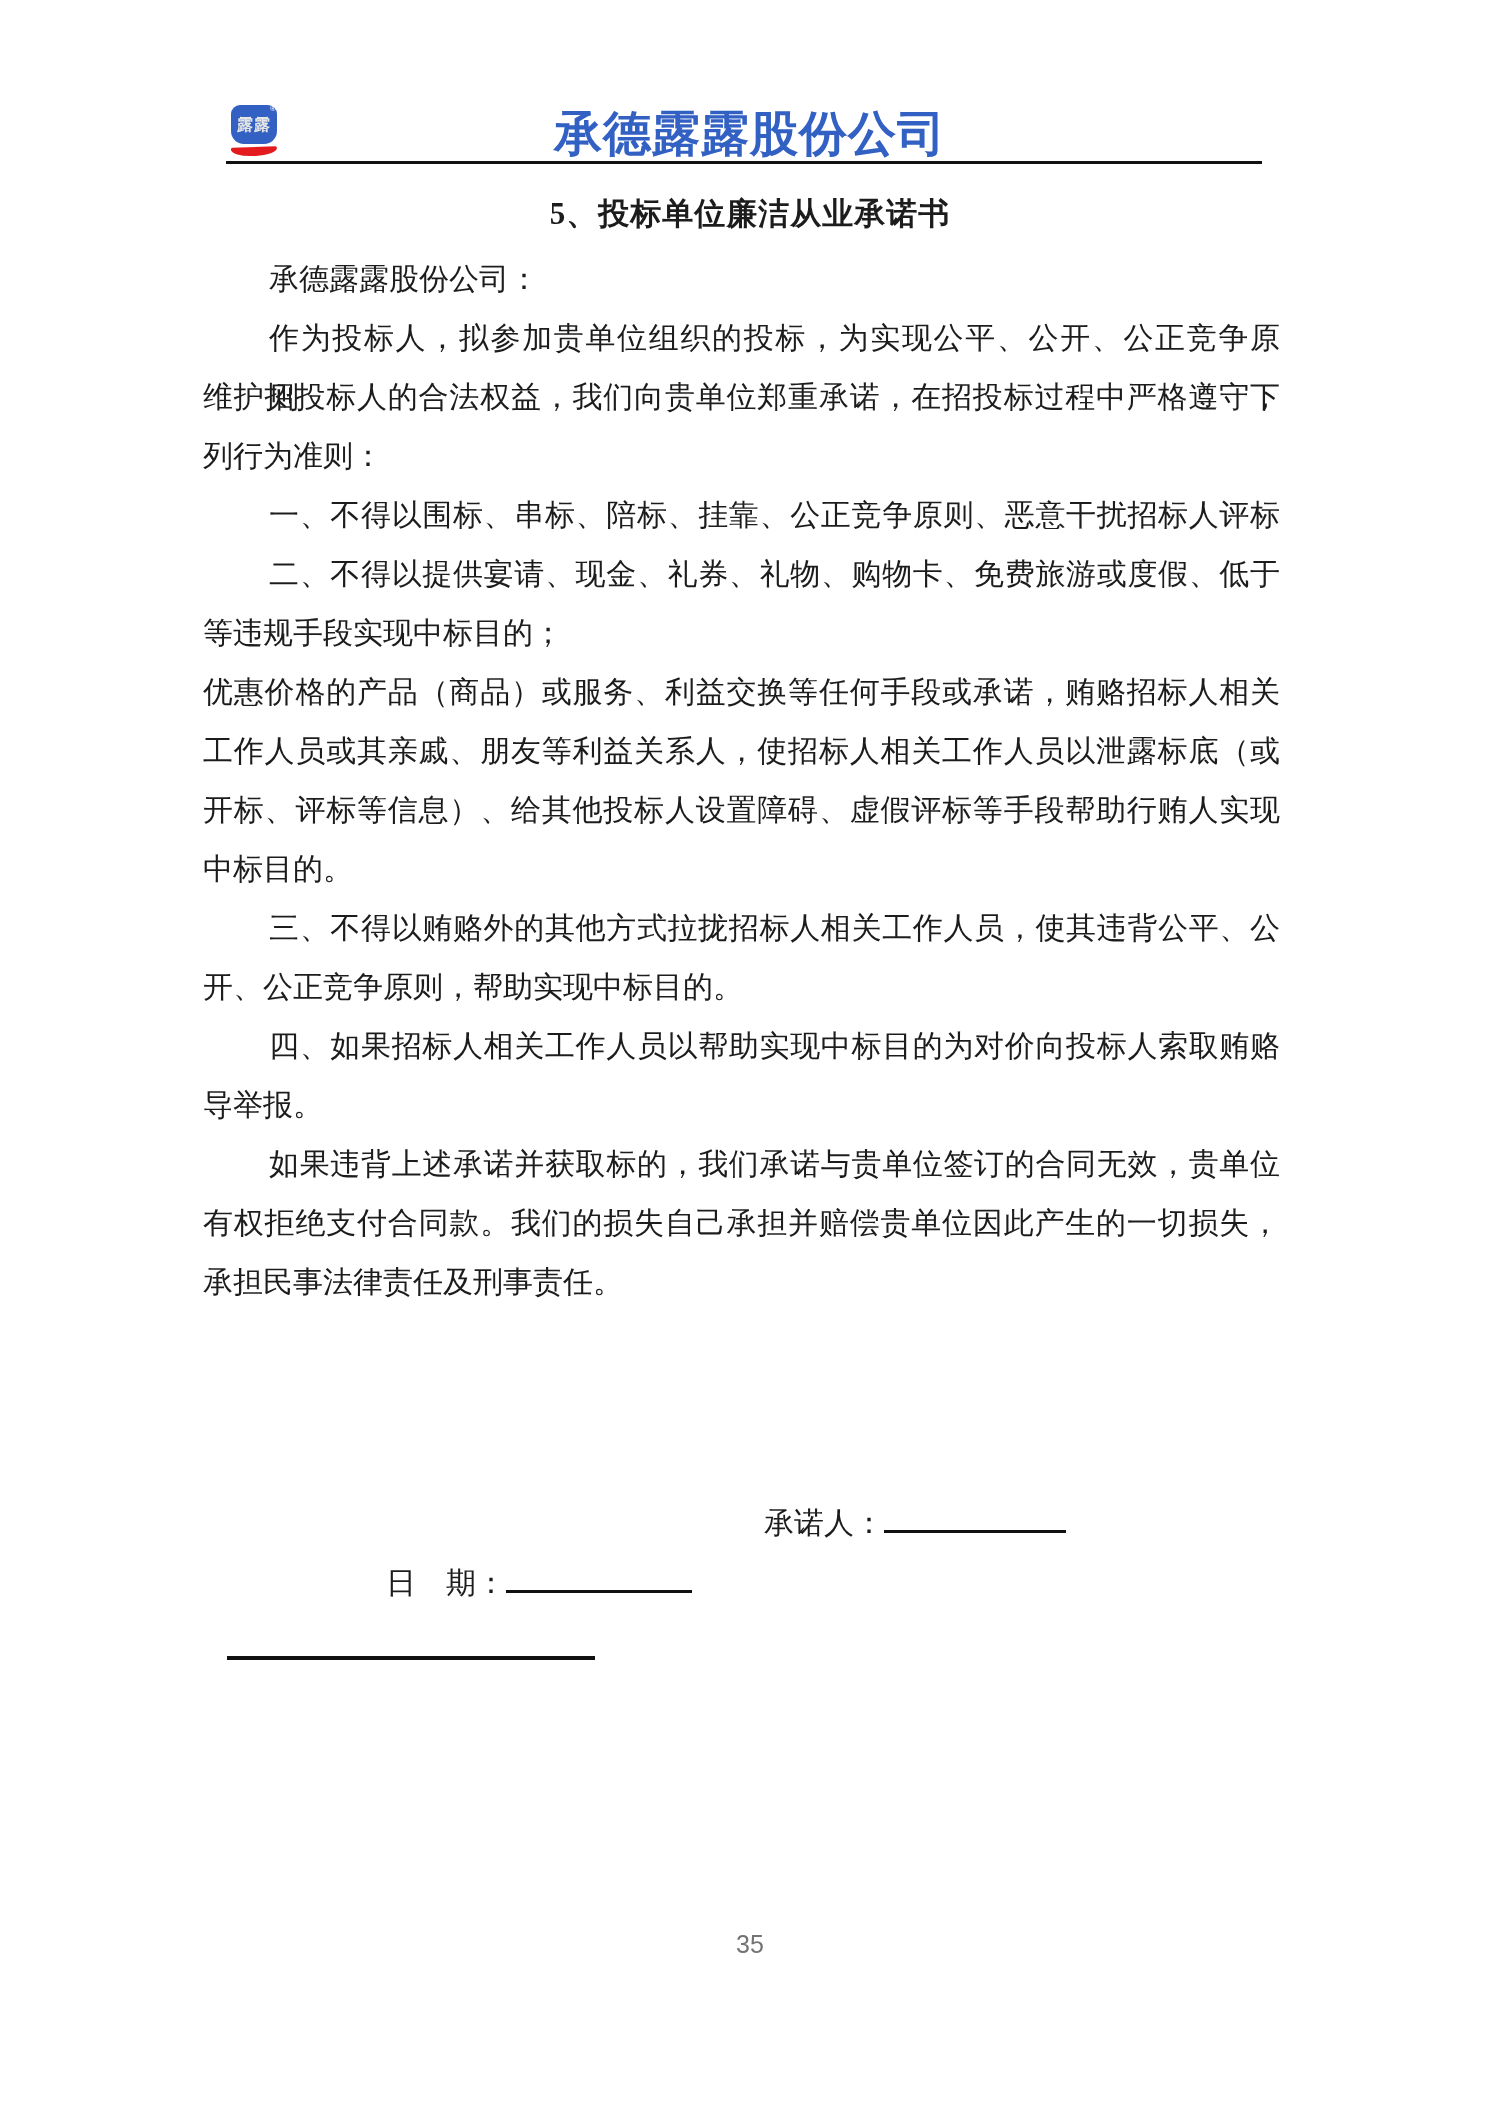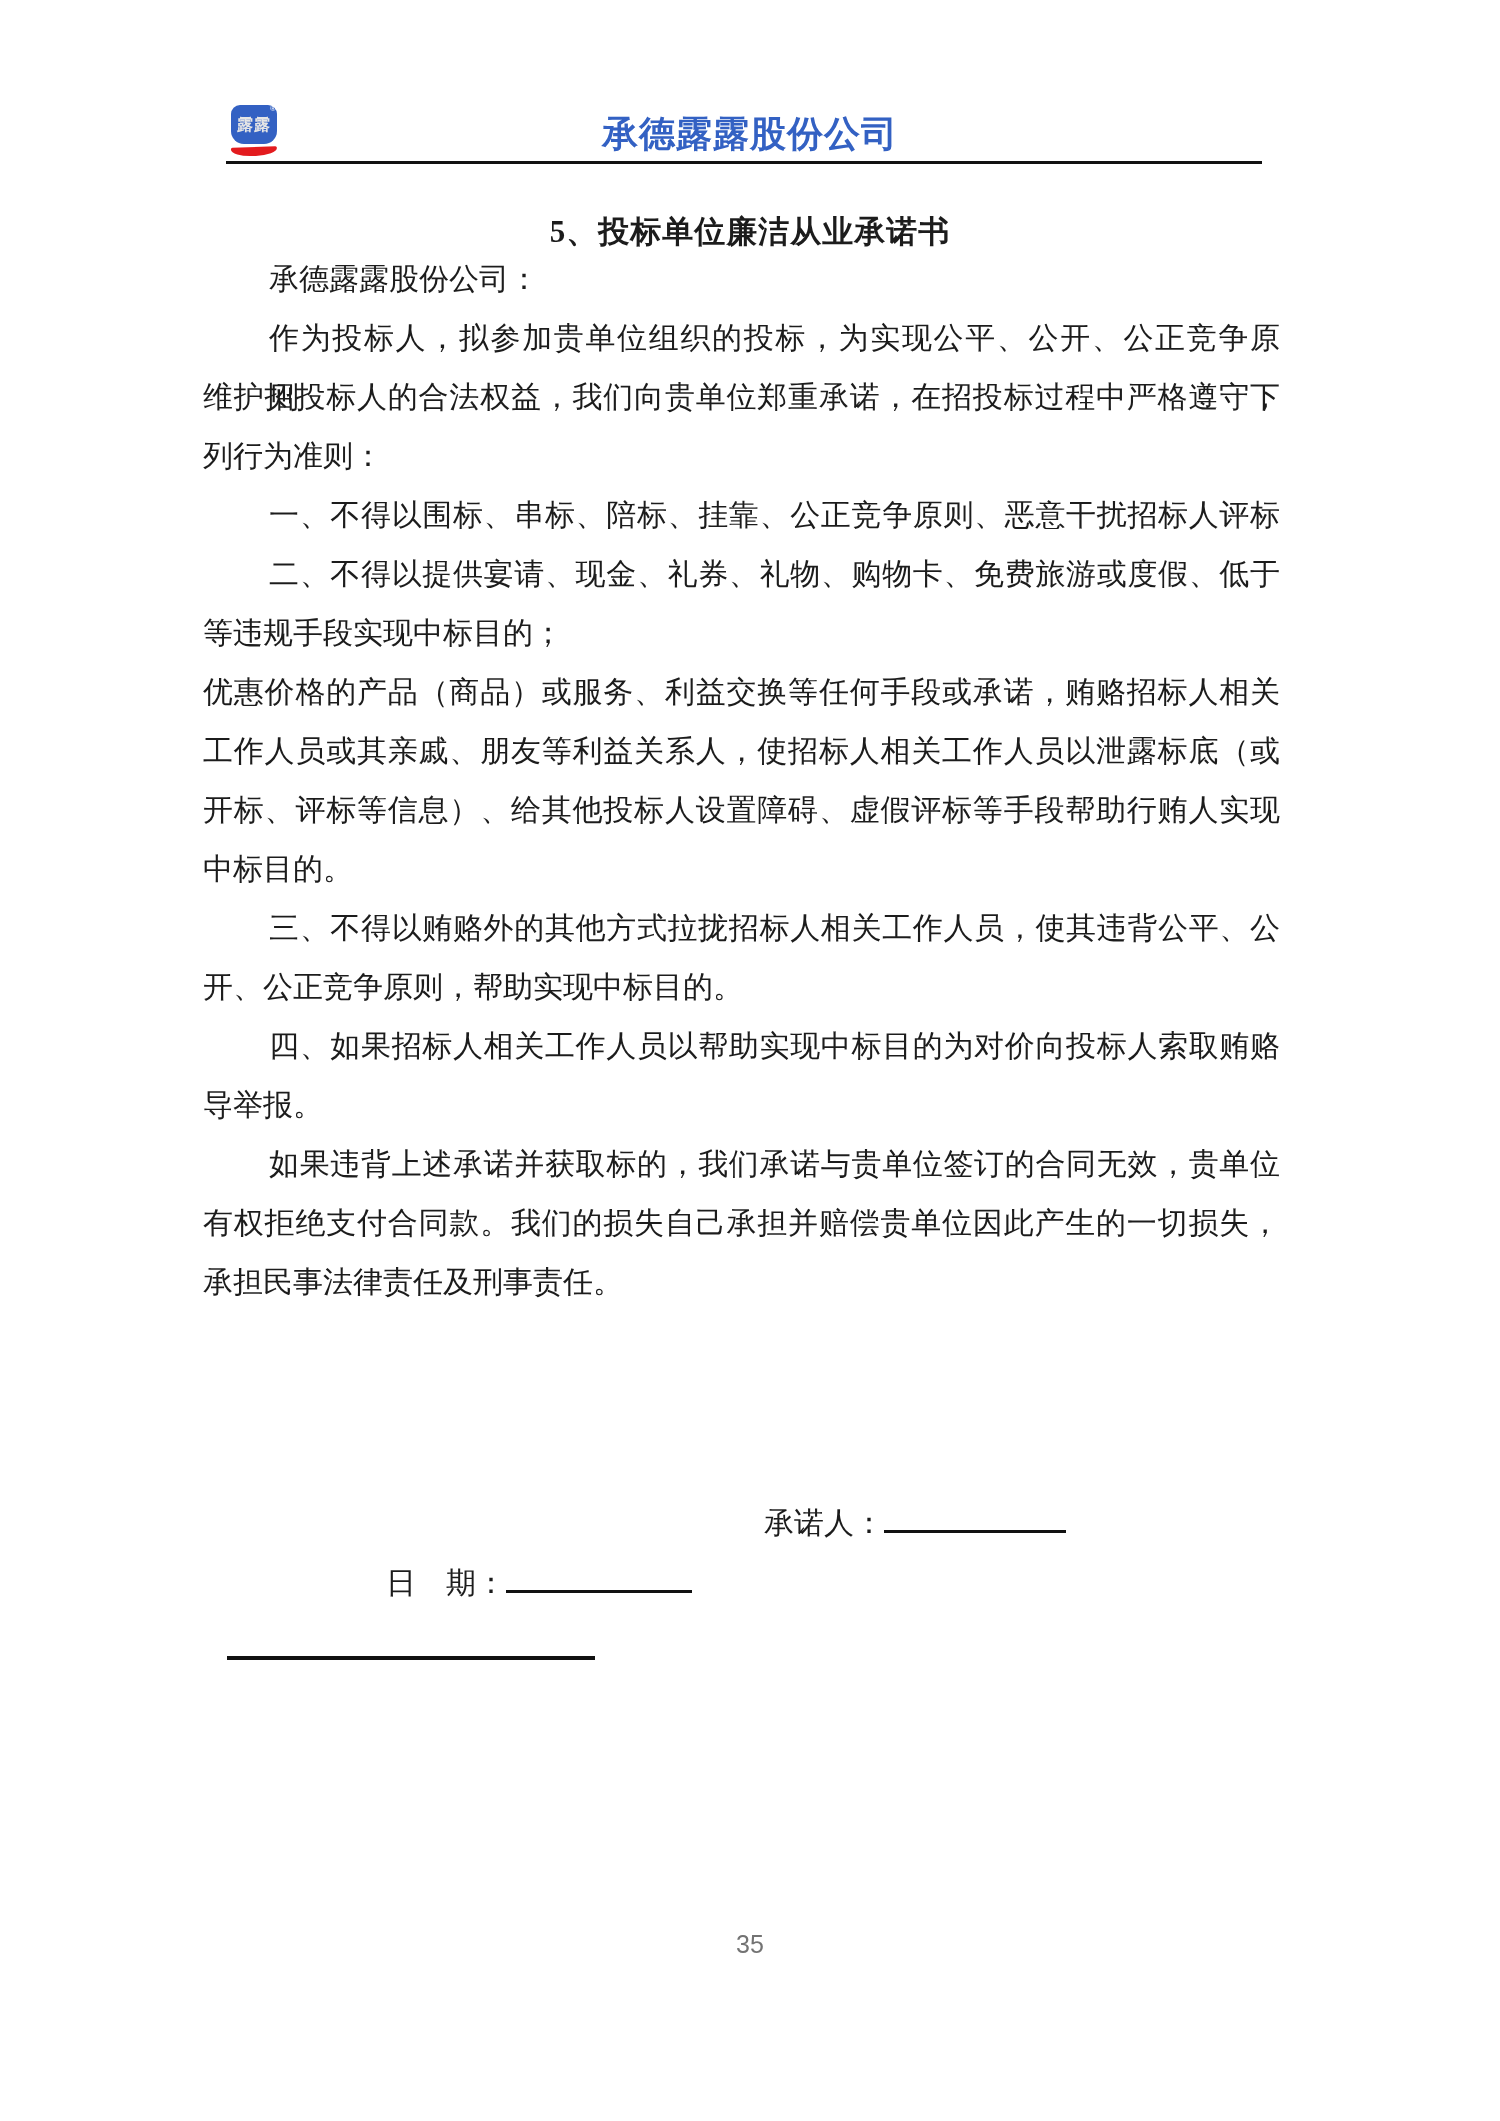--- a/index.html
+++ b/index.html
@@ -35,31 +35,31 @@
   .logo-swoosh{
     margin-top:3px;width:46px;height:9px;
     background:var(--logo-red);
     border-radius:2px 2px 26px 26px / 2px 2px 9px 9px;
     transform:rotate(-2deg);
   }
   .company-name{
     position:absolute;left:0;top:110px;width:1500px;
     text-align:center;
     font-family:"Liberation Sans","DejaVu Sans",sans-serif;
-    font-weight:bold;font-size:36px;line-height:48px;
+    font-weight:bold;font-size:48px;line-height:48px;
     color:var(--brand-blue);letter-spacing:1px;
   }
   .header-rule{
     position:absolute;left:226px;top:161px;width:1036px;height:3px;
     background:#111;
   }
 
   
   .doc-title{
-    position:absolute;left:0;top:211px;width:1500px;margin:0;
+    position:absolute;left:0;top:193px;width:1500px;margin:0;
     text-align:center;font-size:31px;font-weight:bold;letter-spacing:1px;
     color:var(--ink);
     font-family:"Liberation Serif","DejaVu Serif",serif;
   }
 
   
   .doc-body{
     position:absolute;left:203px;top:249px;width:1077px;
     font-size:30px;line-height:59px;color:var(--ink);
   }

